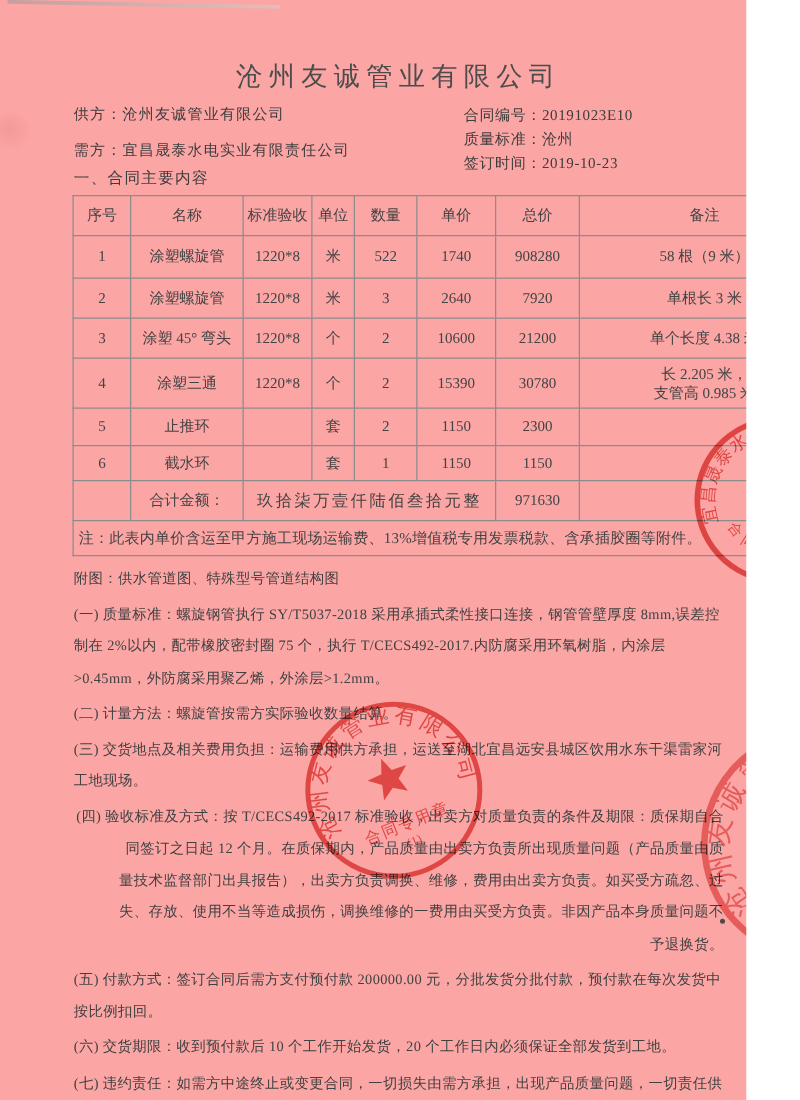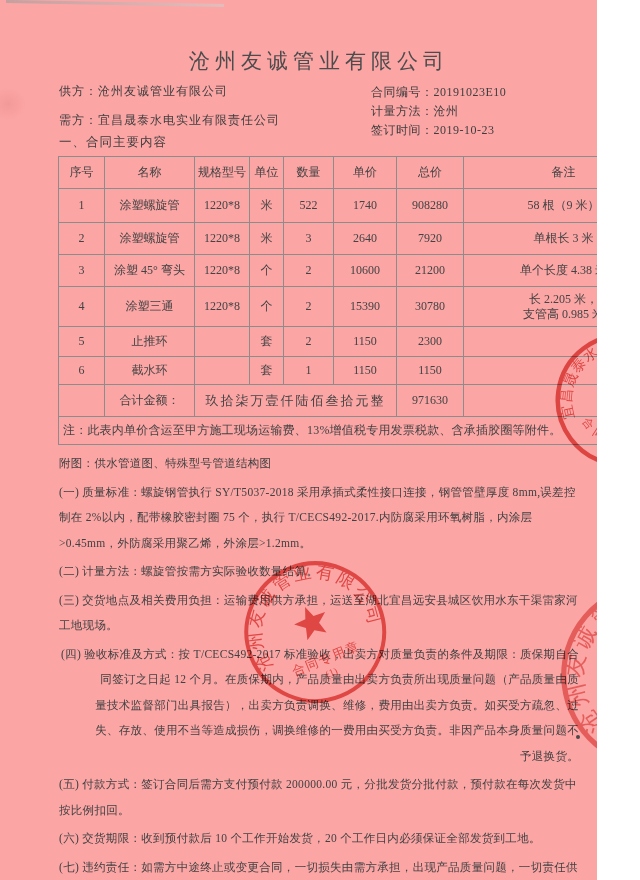--- a/index.html
+++ b/index.html
@@ -66,21 +66,21 @@
 
   <div class="company-title">沧州友诚管业有限公司</div>
 
   <div class="meta-row">
     <div class="parties">
       <p class="party"><span>供方：</span><span>沧州友诚管业有限公司</span></p>
       <p class="party buyer"><span>需方：</span><span>宜昌晟泰水电实业有限责任公司</span></p>
     </div>
     <div class="signmeta">
       <p><span>合同编号：</span><span>20191023E10</span></p>
-      <p><span>计量方法：</span><span>沧州</span></p>
+      <p><span>质量标准：</span><span>沧州</span></p>
       <p><span>签订时间：</span><span>2019-10-23</span></p>
     </div>
   </div>
 
   <p class="sec-title">一、合同主要内容</p>
 
   <table class="goods">
     <colgroup>
       <col style="width:46px">
         <col style="width:90px">
@@ -88,21 +88,21 @@
         <col style="width:34px">
       <col style="width:50px">
         <col style="width:63px">
         <col style="width:67px">
         <col style="width:200px">
     </colgroup>
     <thead>
       <tr class="hrow">
         <th>序号</th>
         <th>名称</th>
-        <th>规格型号</th>
+        <th>标准验收</th>
         <th>单位</th>
         <th>数量</th>
         <th>单价</th>
         <th>总价</th>
         <th>备注</th>
       </tr>
     </thead>
     <tbody>
       <tr class="r1">
         <td>1</td>

